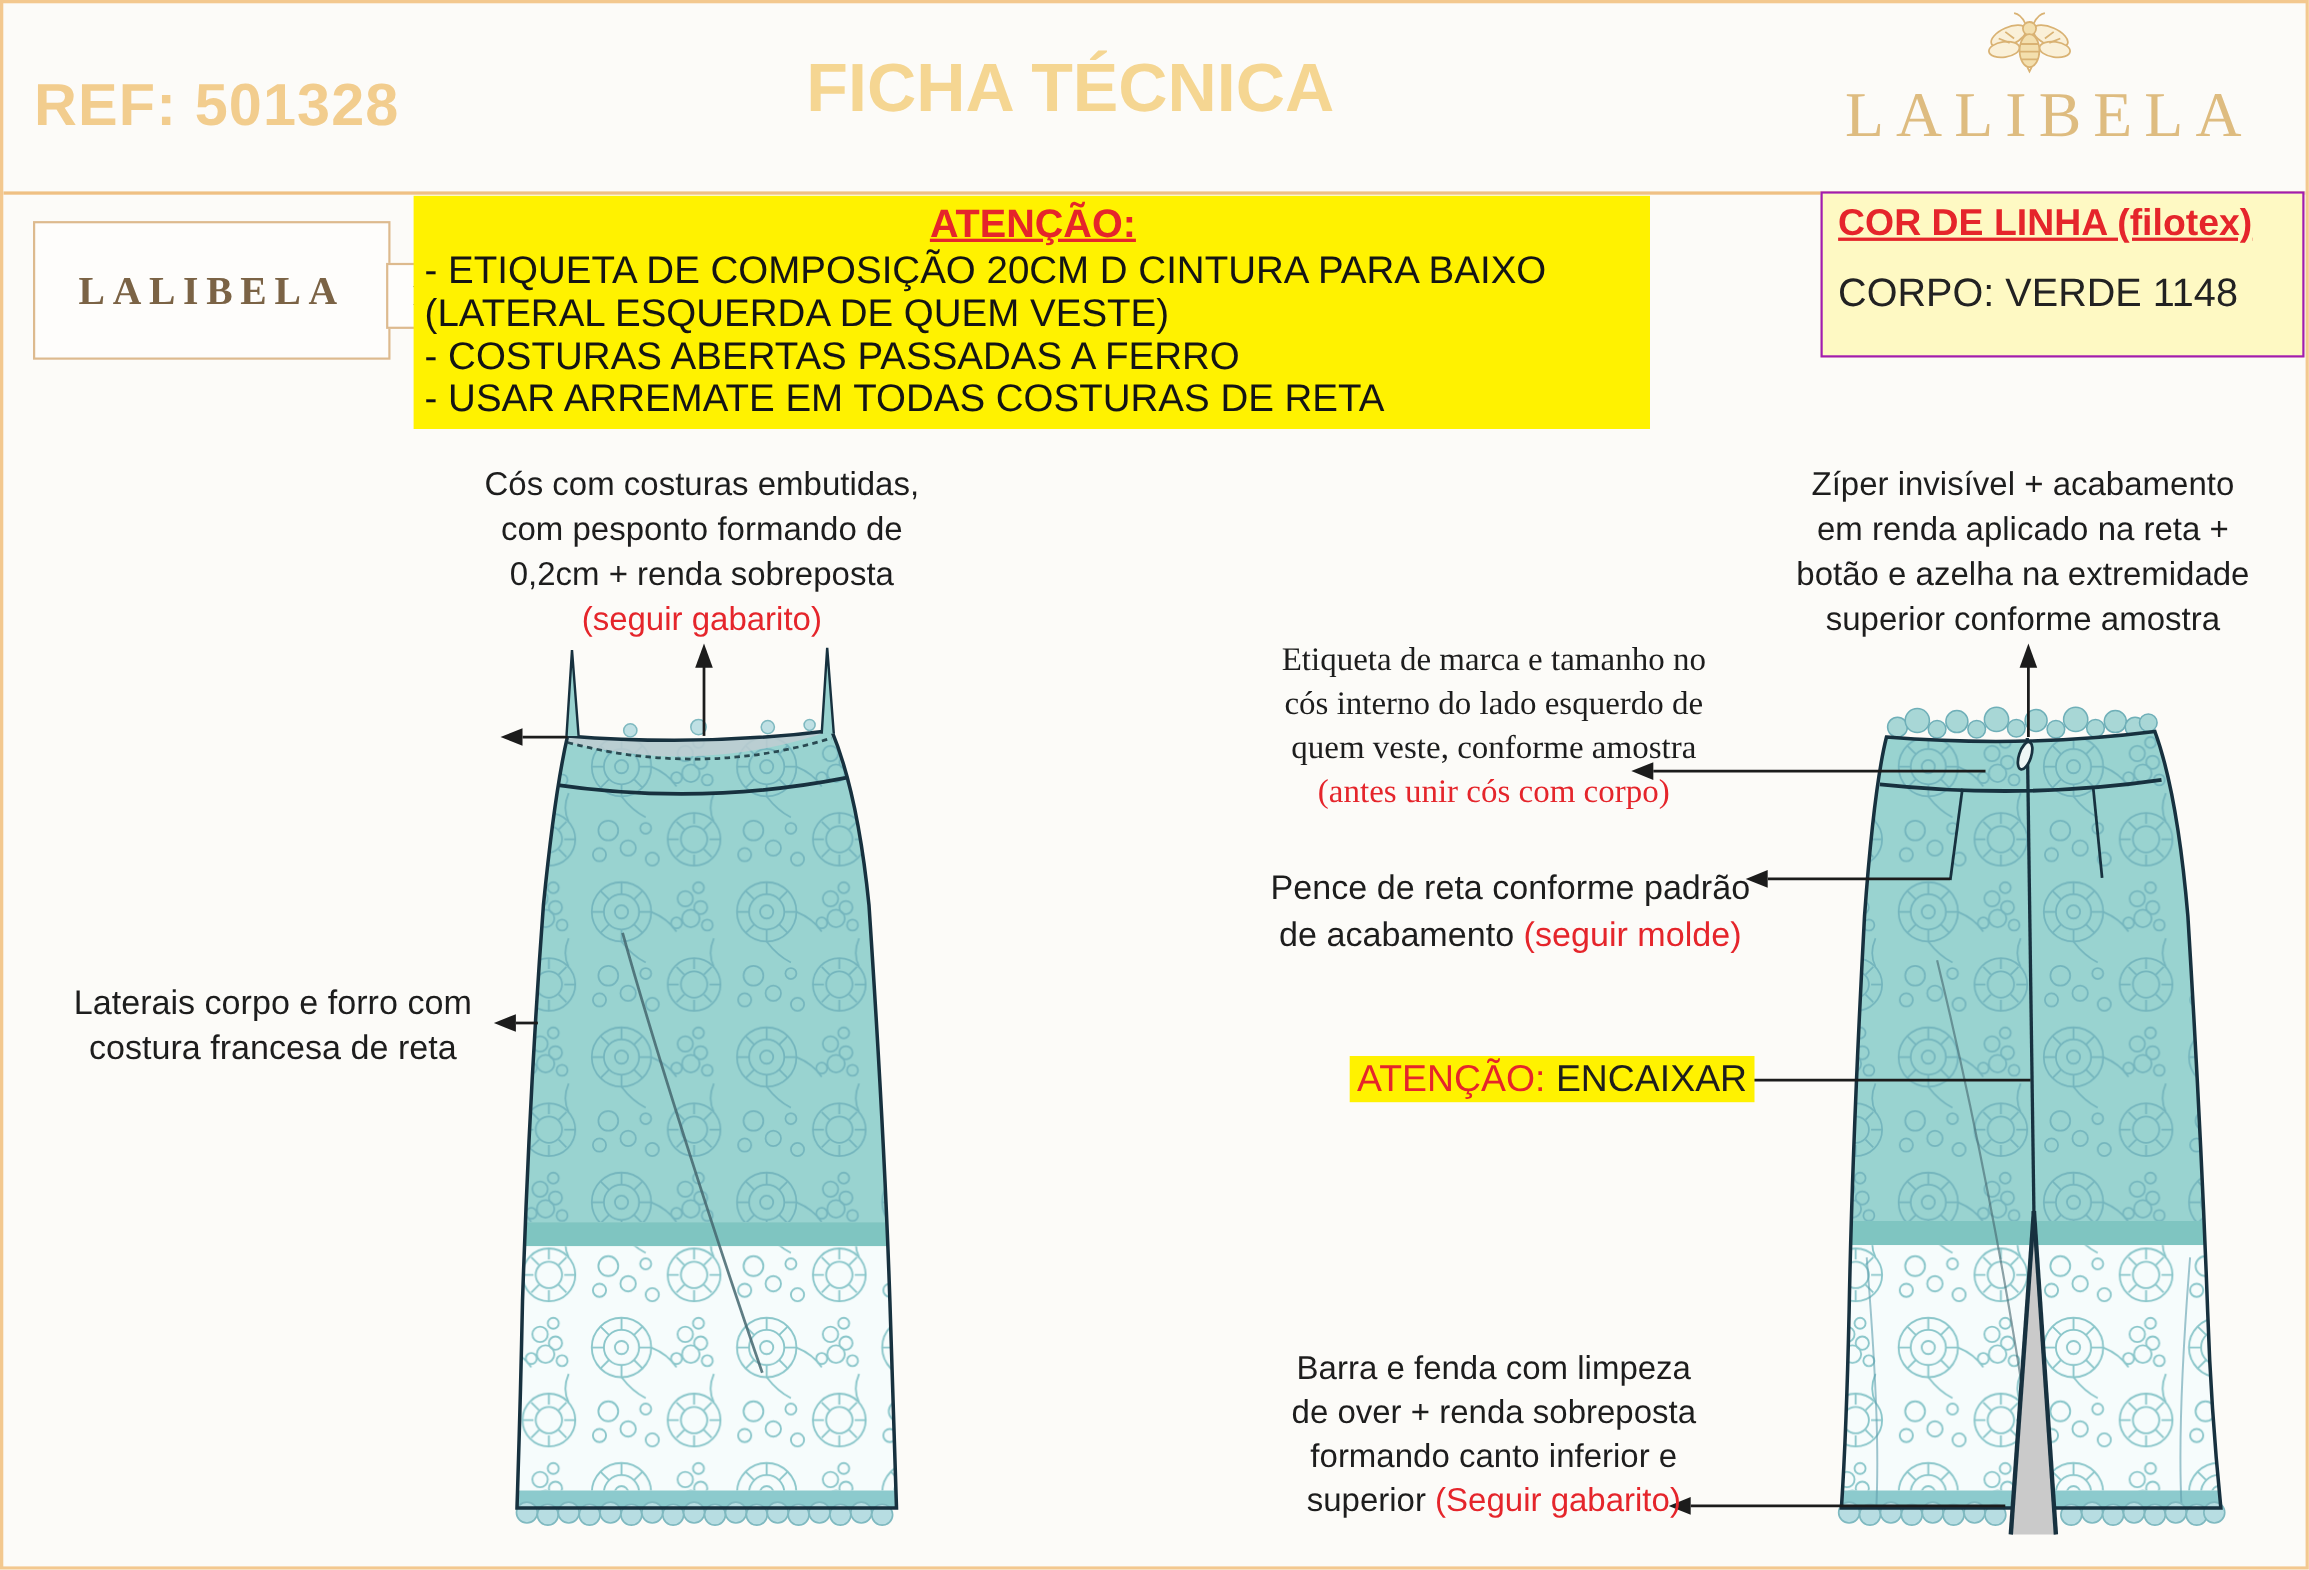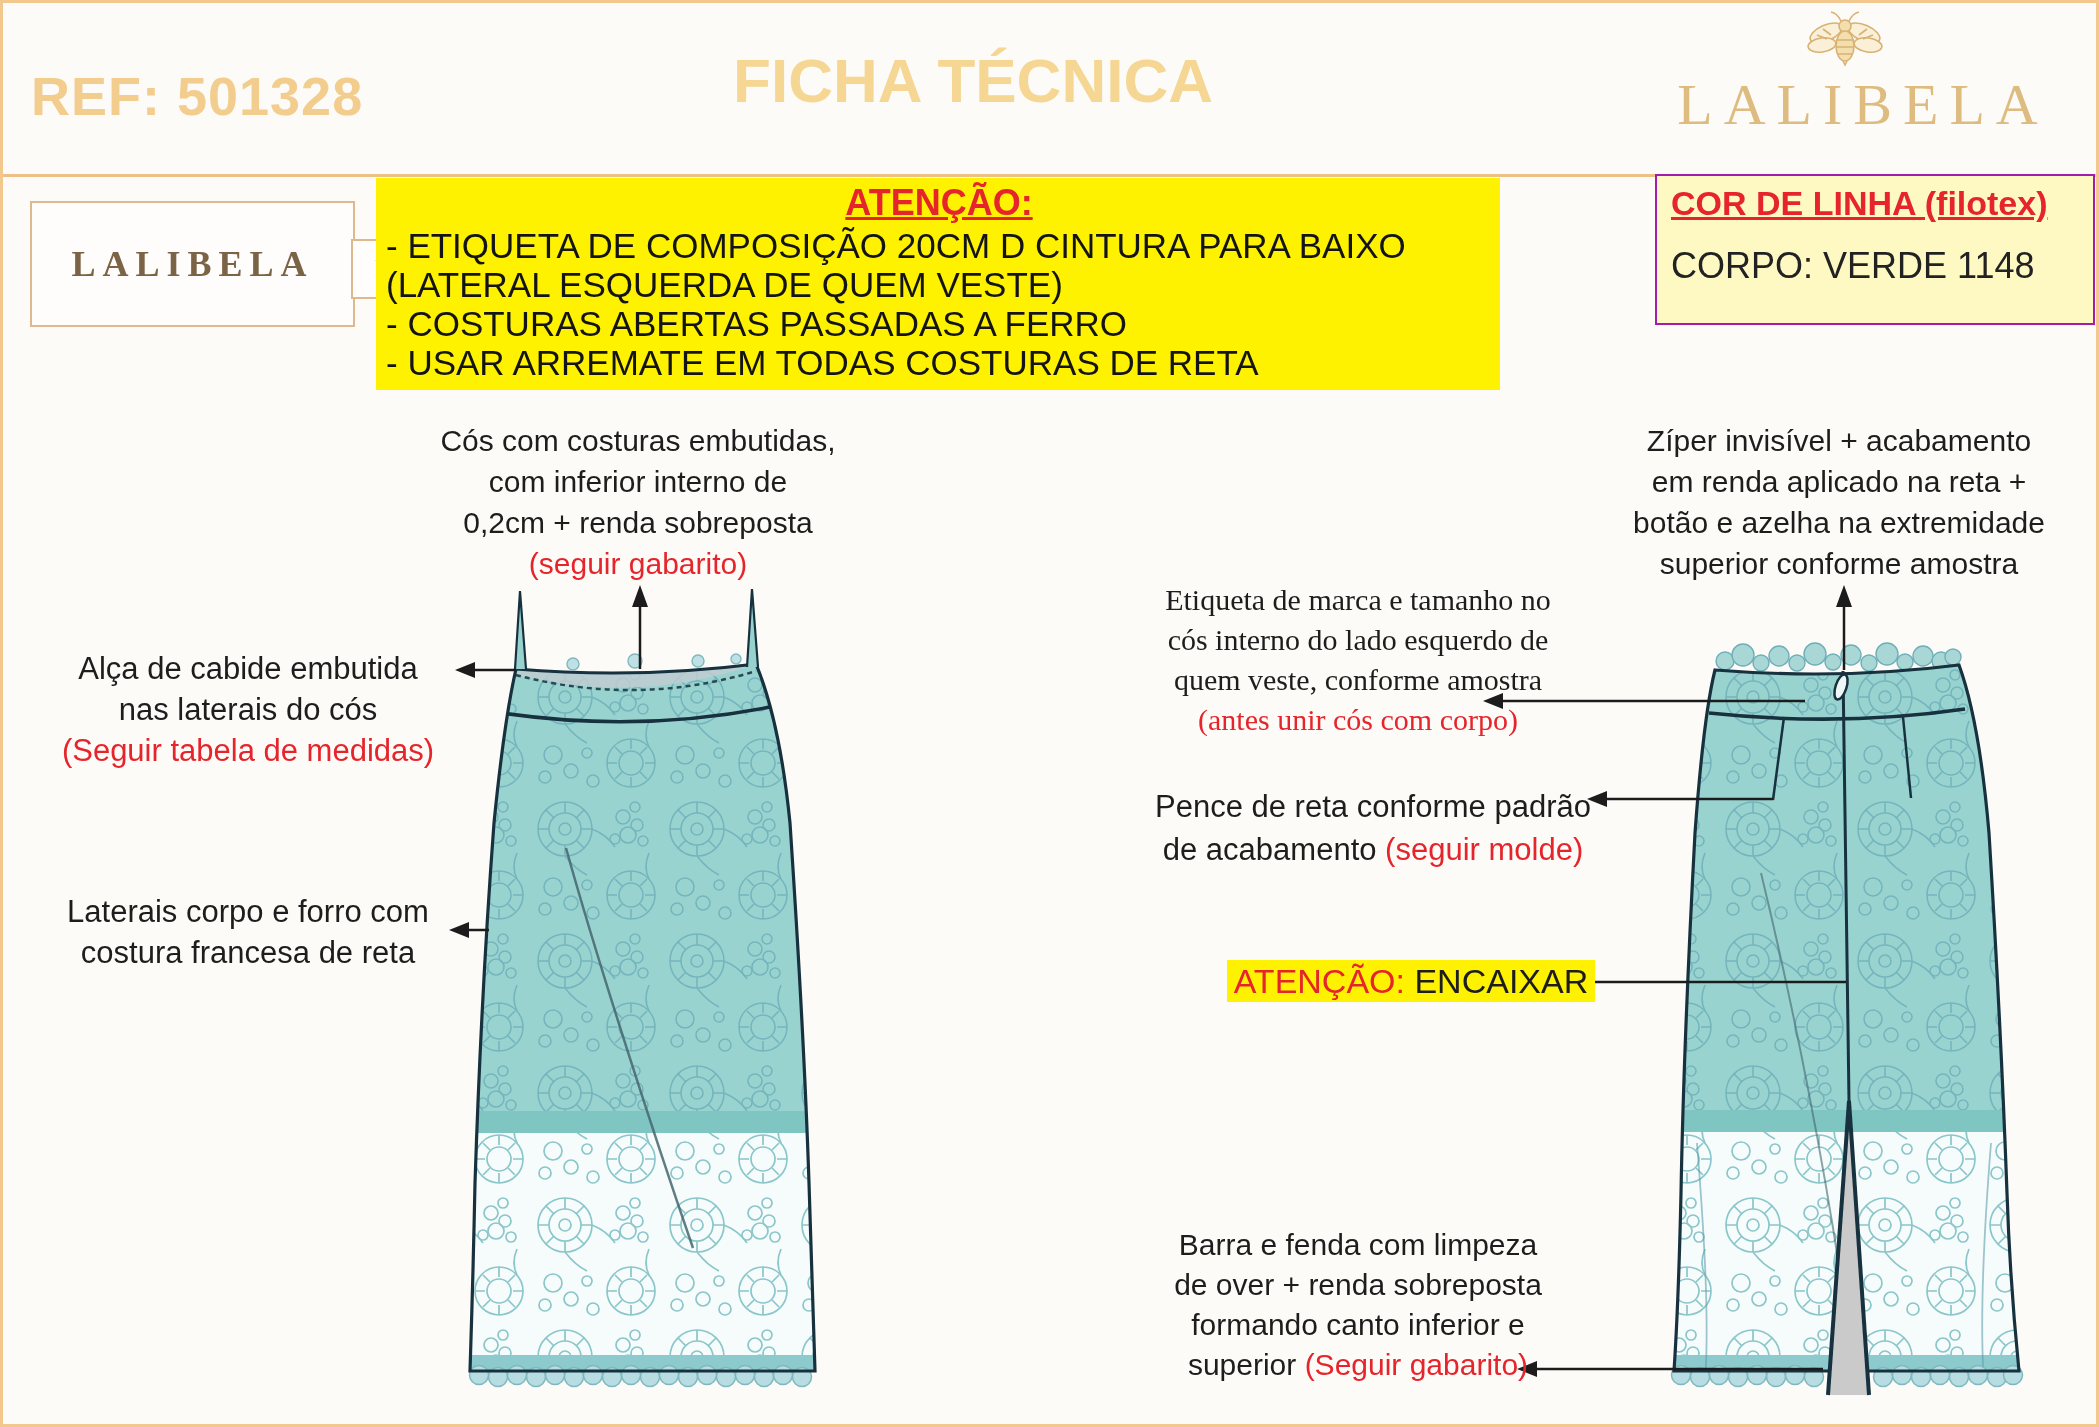--- a/index.html
+++ b/index.html
@@ -263,37 +263,32 @@
       <polygon points="446,927 466,919 466,935"></polygon>
       <polygon points="1480,698 1500,690 1500,706"></polygon>
       <polygon points="1584,796 1604,788 1604,804"></polygon>
       <polygon points="1531,979 1551,971 1551,987"></polygon>
       <polygon points="1514,1366 1534,1358 1534,1374"></polygon>
     </g>
   </svg>
 
   <div class="note t1 c">
     <div>Cós com costuras embutidas,</div>
-    <div>com inferior interno de</div>
+    <div>com pesponto formando de</div>
     <div>0,2cm + renda sobreposta</div>
     <div class="red">(seguir gabarito)</div>
   </div>
 
   <div class="note t2 c">
     <div>Zíper invisível + acabamento</div>
     <div>em renda aplicado na reta +</div>
     <div>botão e azelha na extremidade</div>
     <div>superior conforme amostra</div>
   </div>
 
-  <div class="note t3 c">
-    <div>Alça de cabide embutida</div>
-    <div>nas laterais do cós</div>
-    <div class="red">(Seguir tabela de medidas)</div>
-  </div>
 
   <div class="note t4 c">
     <div>Etiqueta de marca e tamanho no</div>
     <div>cós interno do lado esquerdo de</div>
     <div>quem veste, conforme amostra</div>
     <div class="red">(antes unir cós com corpo)</div>
   </div>
 
   <div class="note" style="left:15px;top:888px;width:460px;font-size:31px;line-height:41px;text-align:center;">
     <div>Laterais corpo e forro com</div>

